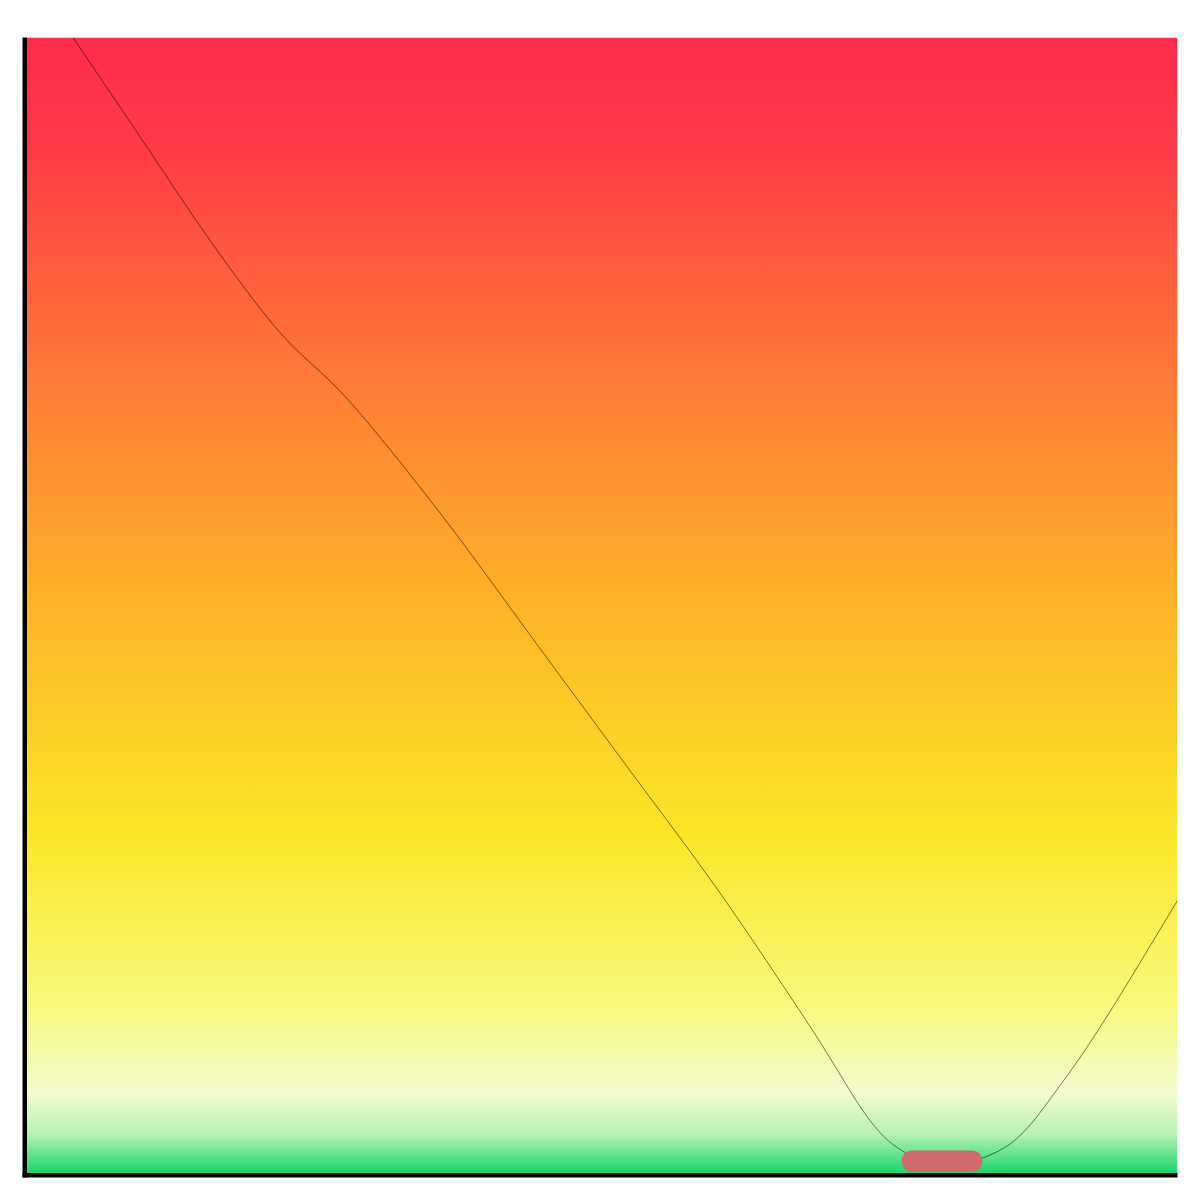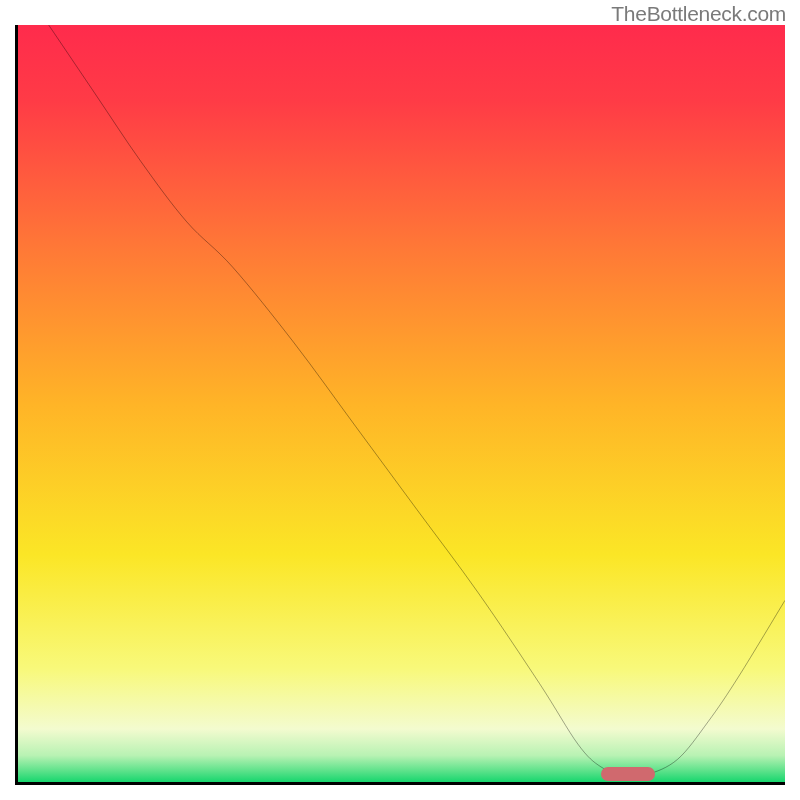--- a/index.html
+++ b/index.html
@@ -53,21 +53,20 @@
     position: absolute;
     height: 14px;
     border-radius: 7px;
     background: #d0696e;
   }
 </style>
 </head>
 <body>
 
 <div class="canvas">
-  <div class="watermark">TheBottleneck.com</div>
   <div class="plot-frame">
     <svg class="gradient" viewBox="0 0 100 100" preserveAspectRatio="none">
       <defs>
         <linearGradient id="bg-grad" x1="0" y1="0" x2="0" y2="1">
             <stop offset="0%" stop-color="#ff2b4c"></stop>
             <stop offset="10%" stop-color="#ff3b46"></stop>
             <stop offset="30%" stop-color="#ff7a36"></stop>
             <stop offset="50%" stop-color="#ffb427"></stop>
             <stop offset="70%" stop-color="#fbe626"></stop>
             <stop offset="85%" stop-color="#f8f97a"></stop>

